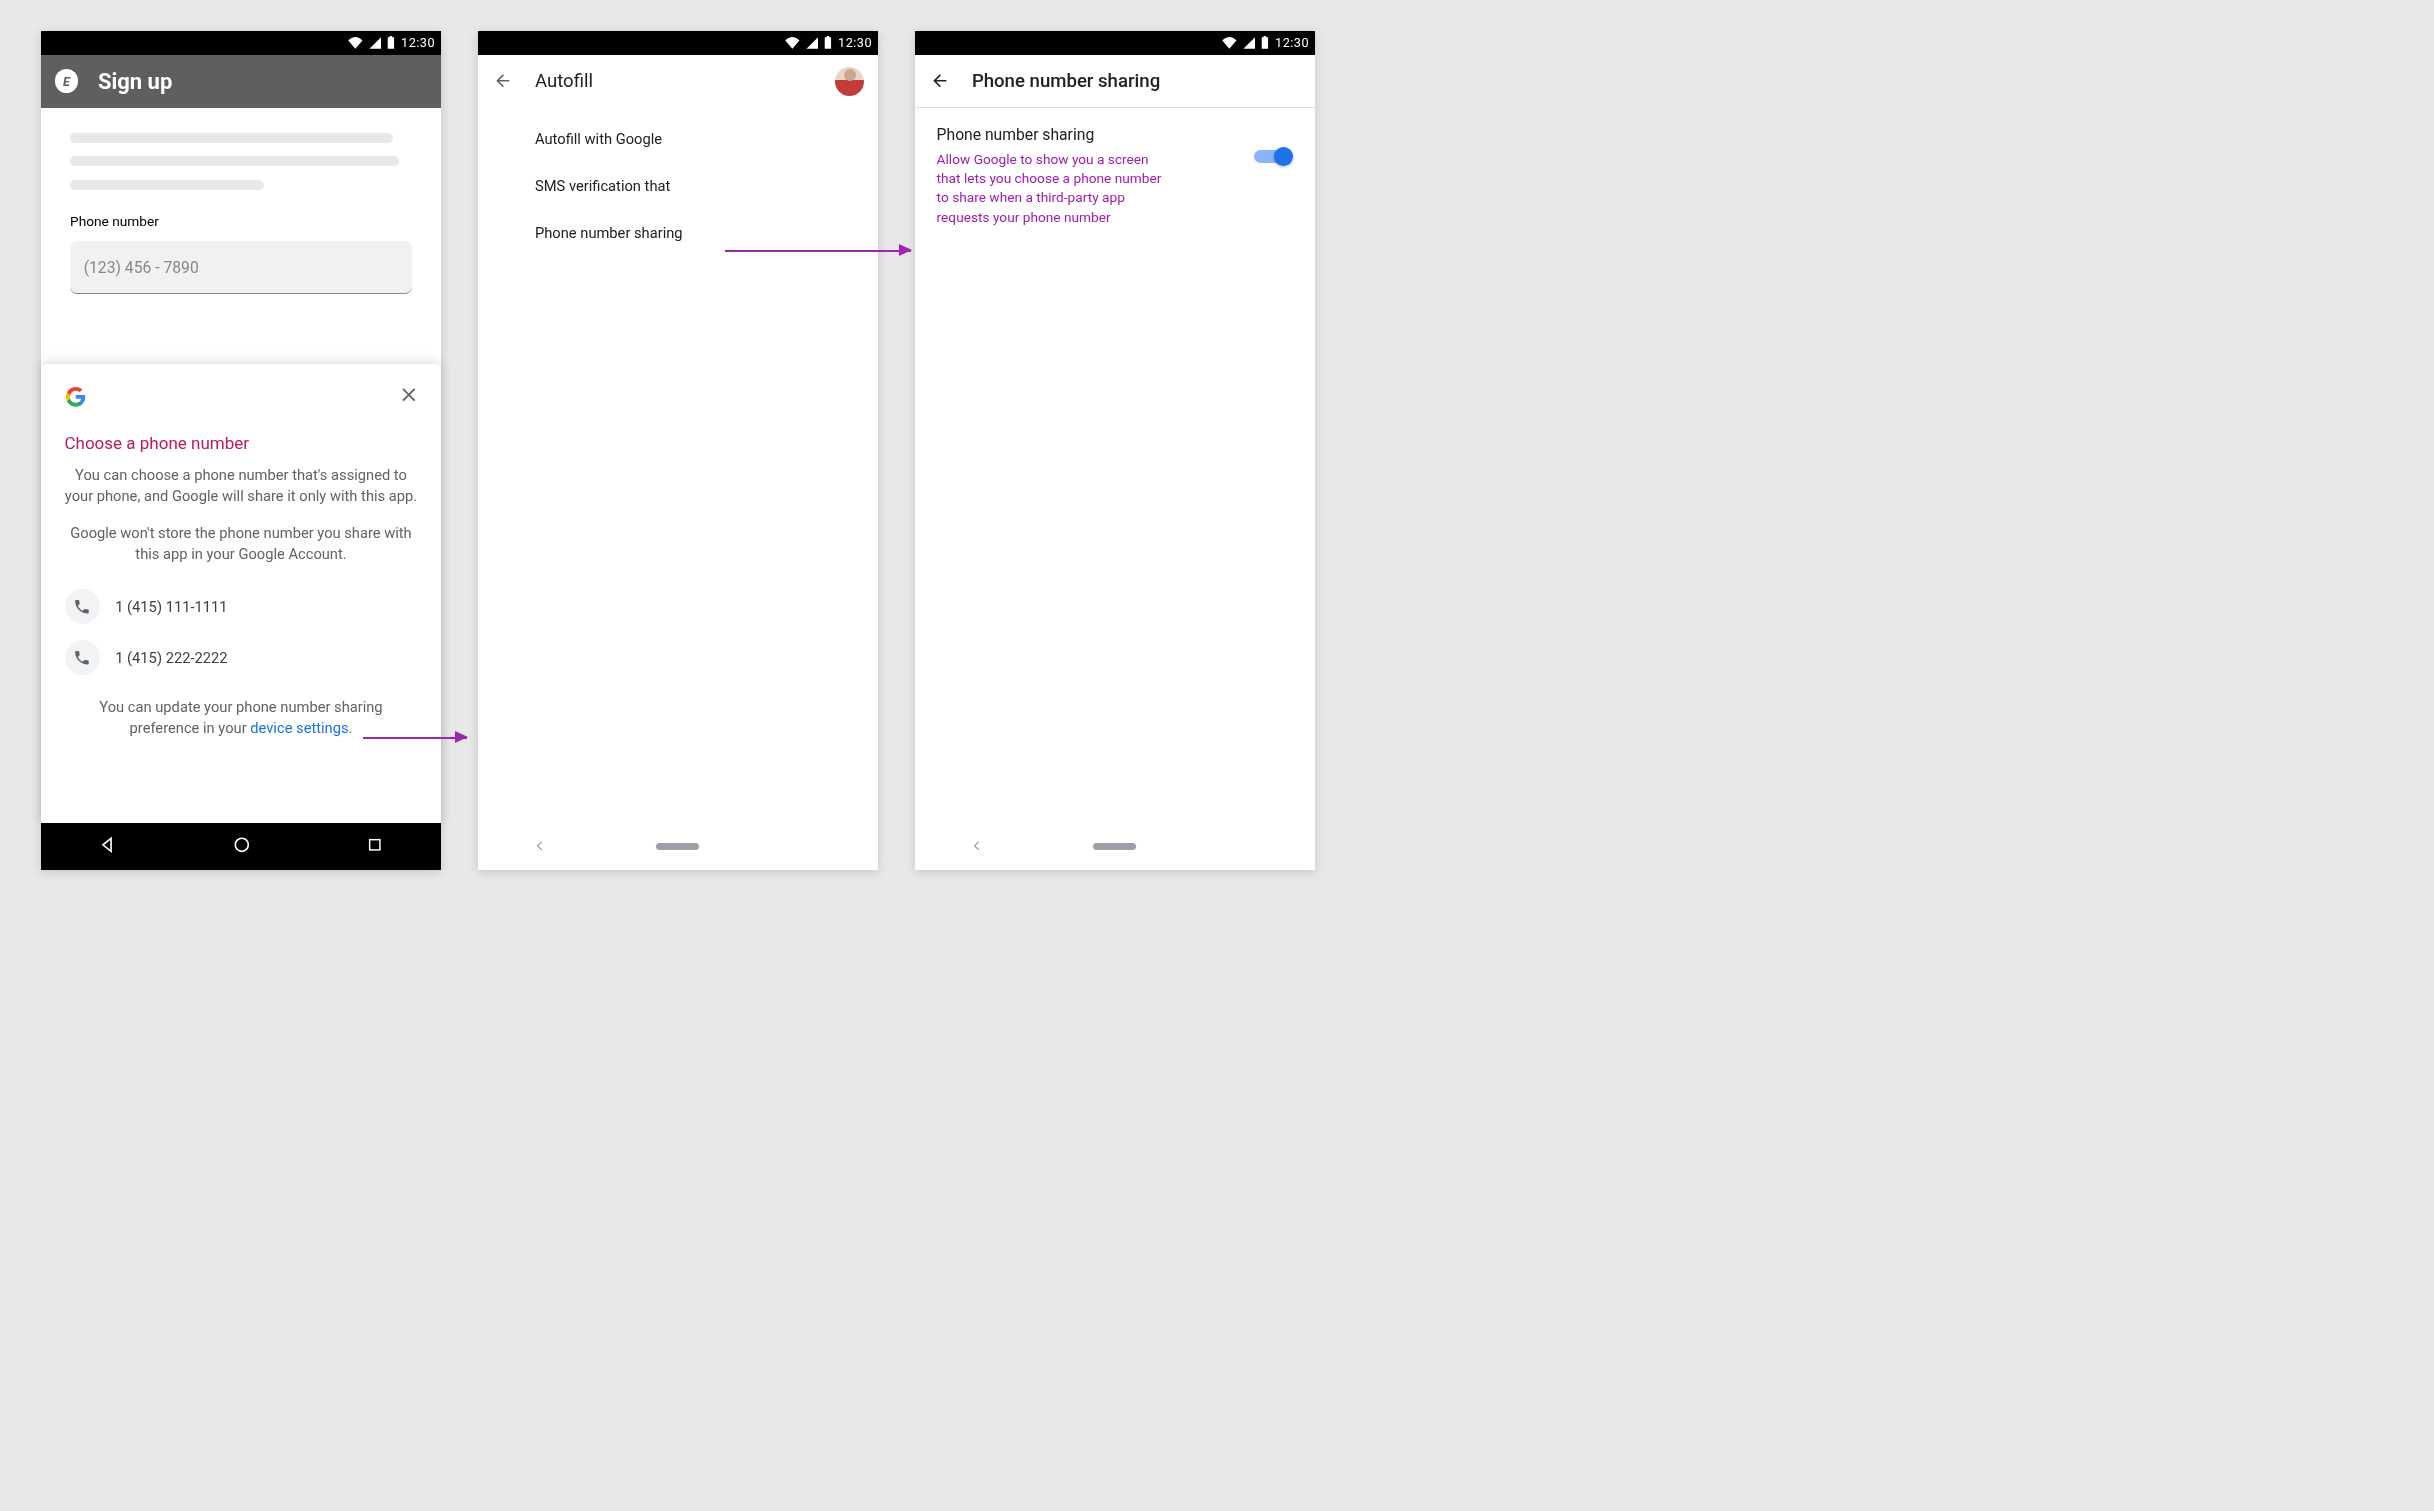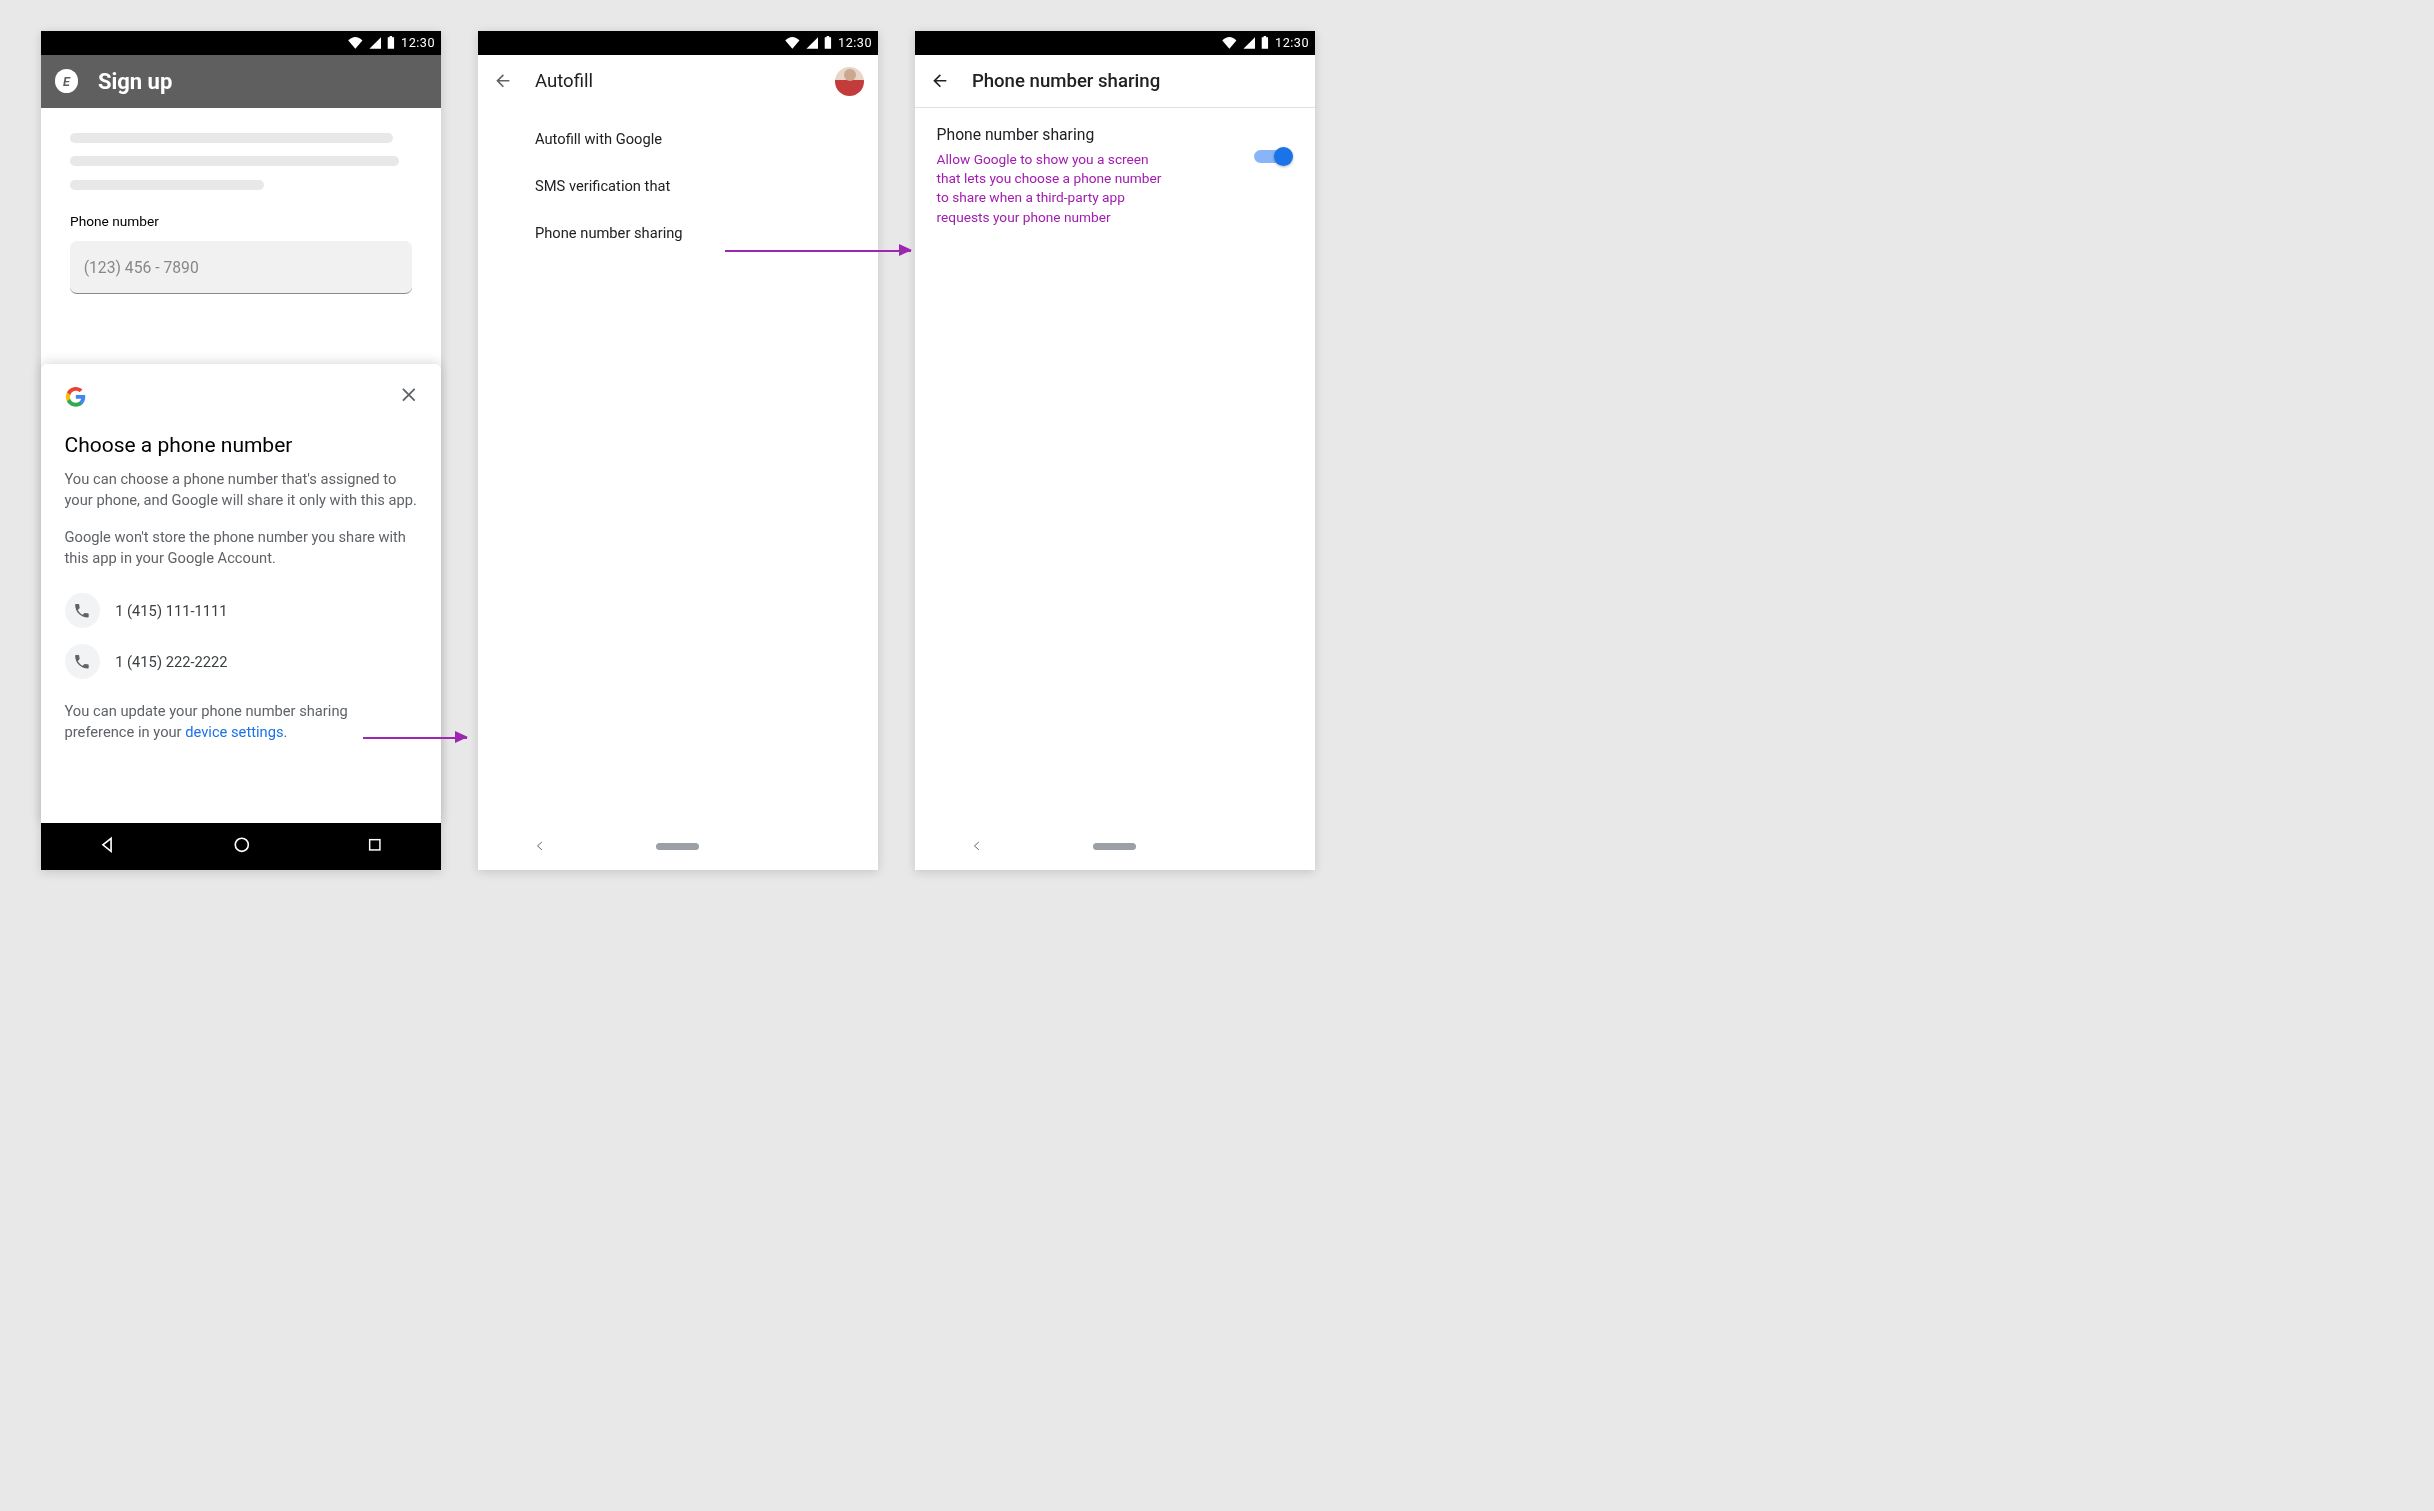--- a/index.html
+++ b/index.html
@@ -81,22 +81,22 @@
     top: 333px;
     bottom: 47px;
     background: #fff;
     border-top-left-radius: 5.9px;
     border-top-right-radius: 5.9px;
     box-shadow: 0 -2px 11.8px rgba(0,0,0,.14);
     padding: 21.6px 23.5px 9.8px;
     overflow: hidden;
   }
   .sheet-head { display: flex; justify-content: space-between; align-items: flex-start; }
-  .sheet-title { font-size: 21px; color: #000000; margin-top: 21.6px; margin-bottom: 11.8px; font-weight: 400; }
-  .sheet p { font-size: 14.7px; color: #5f6368; line-height: 1.45; margin-bottom: 15.7px; }
+  .sheet-title { font-size: 17px; color: #be185d; margin-top: 21.6px; margin-bottom: 11.8px; font-weight: 400; }
+  .sheet p { font-size: 14.7px; color: #5f6368; line-height: 1.45; margin-bottom: 15.7px; text-align: center; }
   .sheet a { color: #1a73e8; text-decoration: none; }
   .numopt {
     display: flex; align-items: center; gap: 15.7px;
     height: 51px;
   }
   .numicon {
     width: 35px; height: 35px; border-radius: 50%;
     background: #f1f3f4;
     display: flex; align-items: center; justify-content: center;
   }

